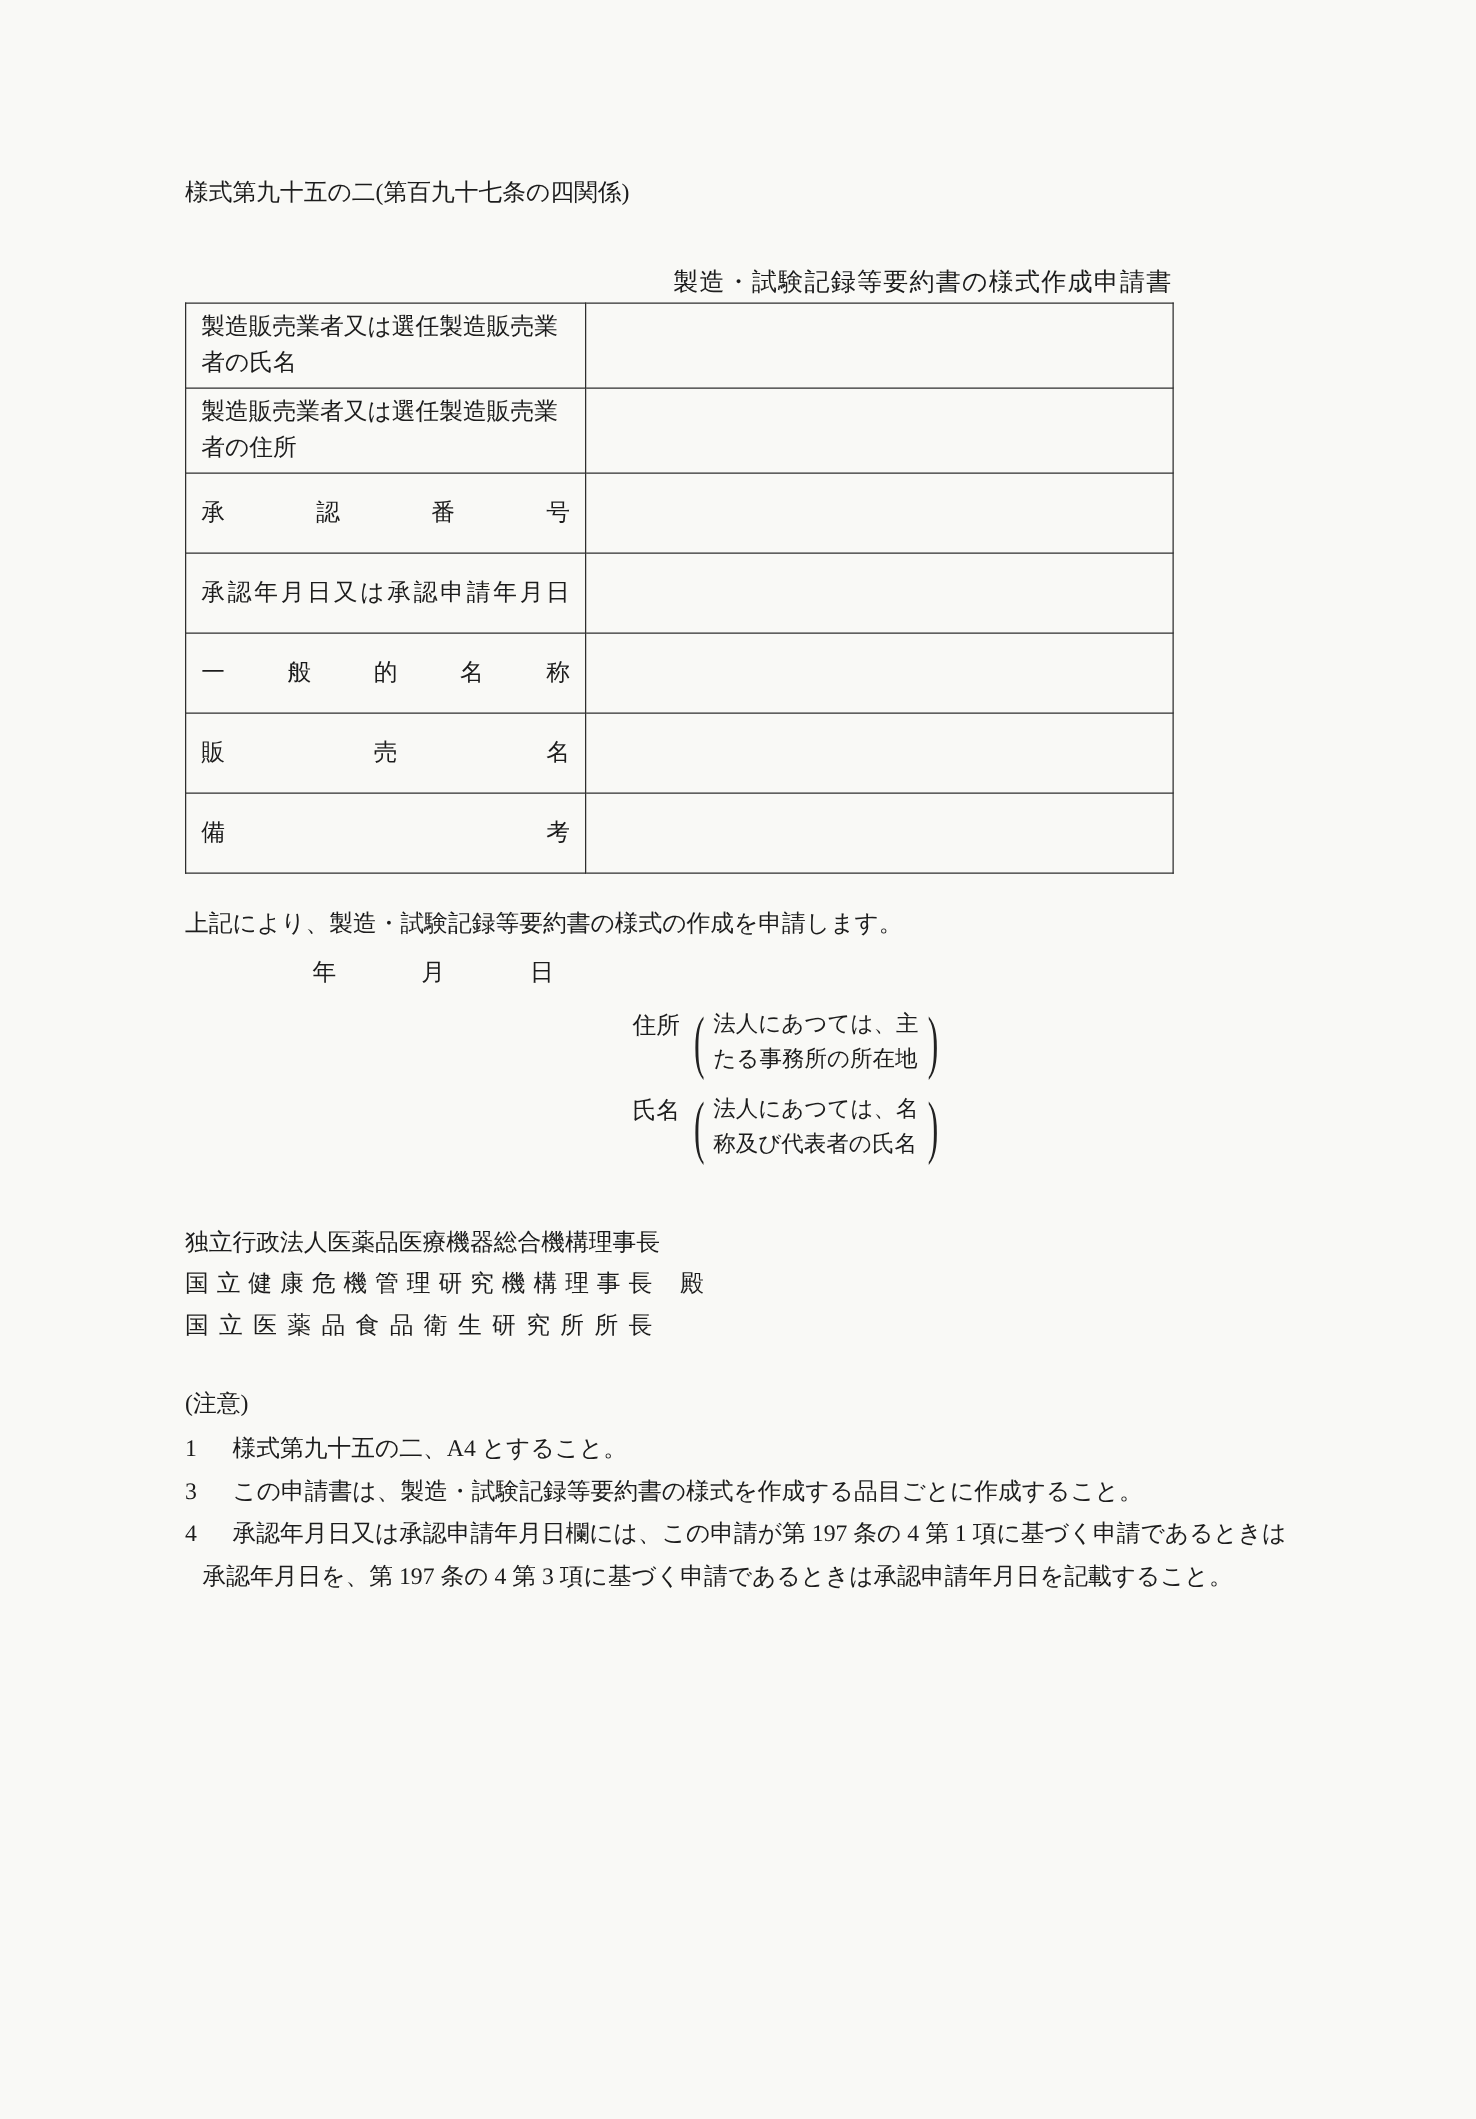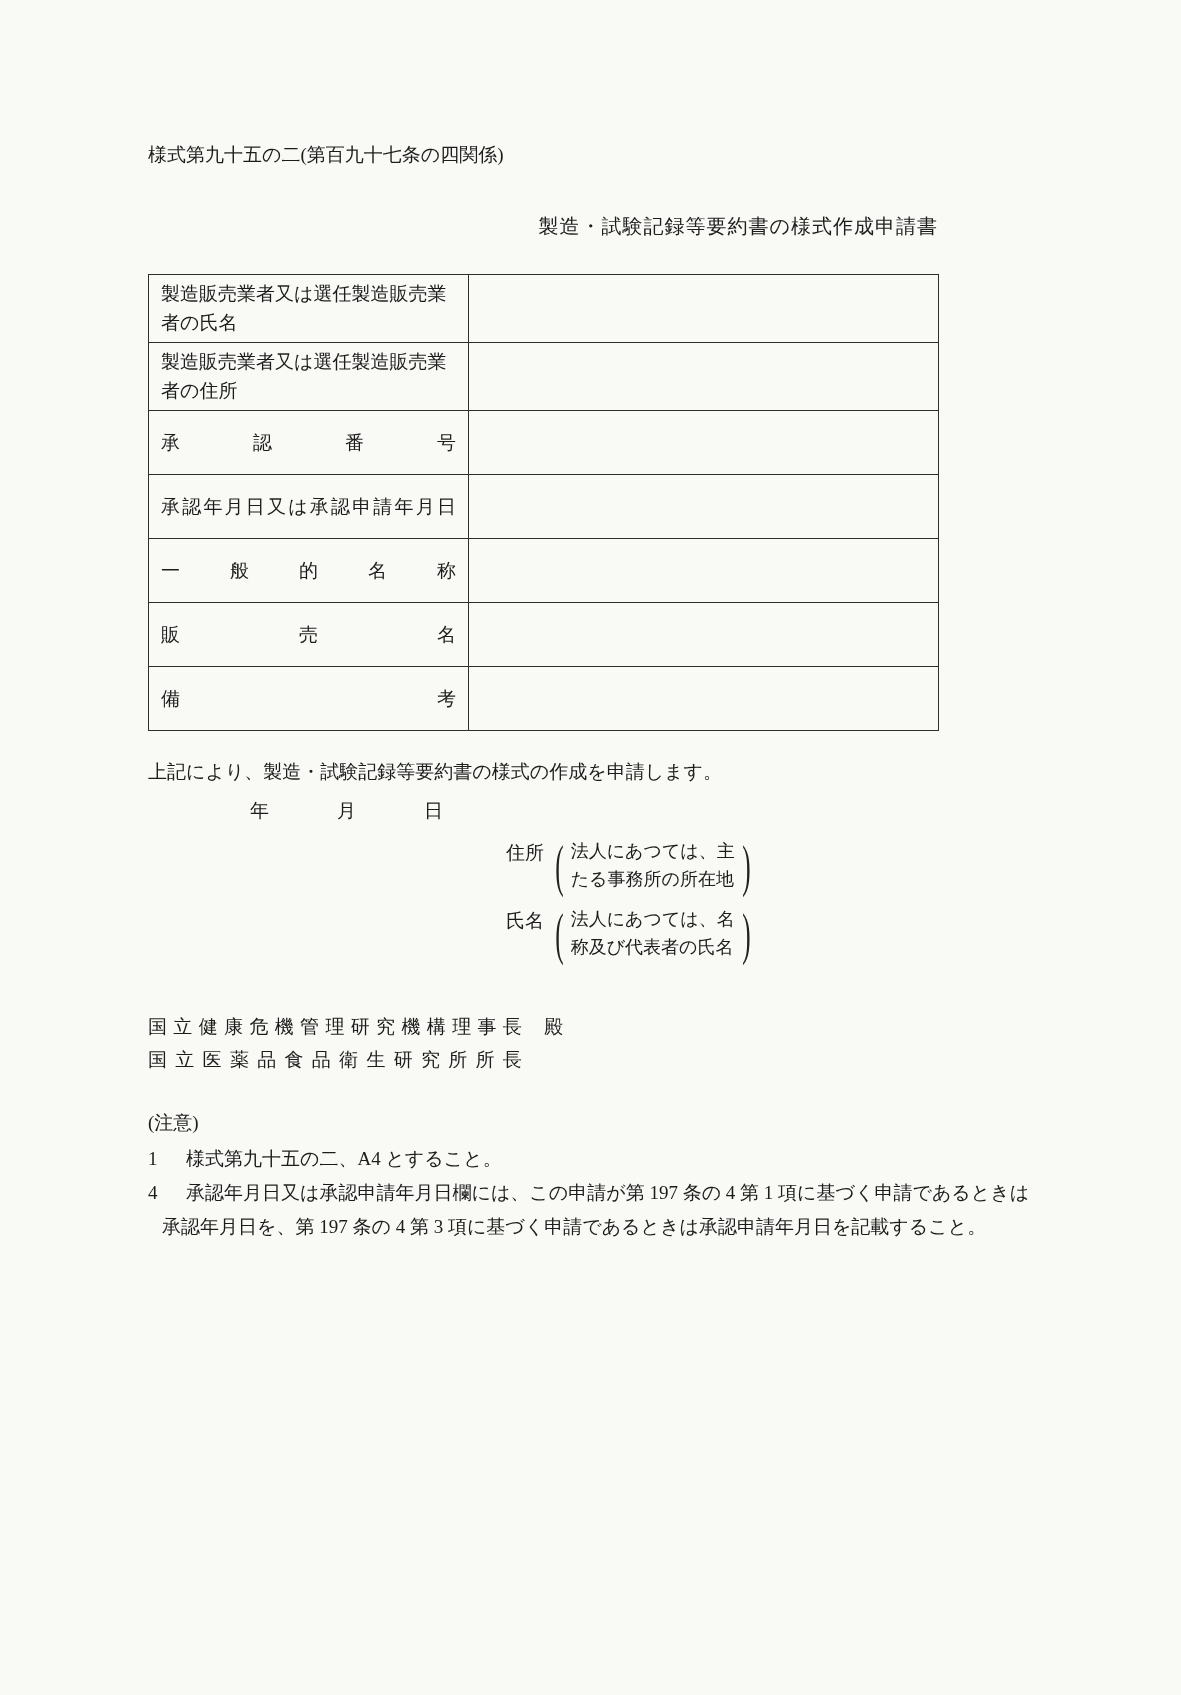--- a/index.html
+++ b/index.html
@@ -28,21 +28,20 @@
     margin: 40px 0 0 0;
     width: 790px;
     text-align: right;
     font-size: 20px;
     font-weight: normal;
     letter-spacing: 1px;
   }
   table.form-table {
     border-collapse: collapse;
     width: 790px;
-    margin-top: 32px;
     table-layout: fixed;
   }
   table.form-table td {
     border: 1.5px solid #2e2e2e;
     box-sizing: border-box;
     height: 64px;
     vertical-align: middle;
   }
   td.label-cell {
     width: 320px;
@@ -235,20 +234,21 @@
       <span class="paren">(</span>
       <span class="sig-note">
         <span>法人にあつては、名</span>
         <span>称及び代表者の氏名</span>
       </span>
       <span class="paren">)</span>
     </div>
   </div>
 
   <div class="addressees">
+    <p class="addr-line">独立行政法人医薬品医療機器総合機構理事長</p>
     <p class="addr-line">
       <span class="addr-name-justified char-justified">
           <span>国</span>
           <span>立</span>
           <span>健</span>
           <span>康</span>
           <span>危</span>
           <span>機</span>
           <span>管</span>
           <span>理</span>
@@ -280,17 +280,20 @@
         </span>
     </p>
   </div>
 
   <div class="notes">
     <p class="notes-header">(注意)</p>
     <p class="note">
       <span class="note-num">1</span><span class="note-text">様式第九十五の二、A4 とすること。</span>
     </p>
     <p class="note">
+      <span class="note-num">3</span><span class="note-text">この申請書は、製造・試験記録等要約書の様式を作成する品目ごとに作成すること。</span>
+    </p>
+    <p class="note">
       <span class="note-num">4</span><span class="note-text">承認年月日又は承認申請年月日欄には、この申請が第 197 条の 4 第 1 項に基づく申請であるときは承認年月日を、第 197 条の 4 第 3 項に基づく申請であるときは承認申請年月日を記載すること。</span>
     </p>
   </div>
 
 </div>
 
 </body></html>

